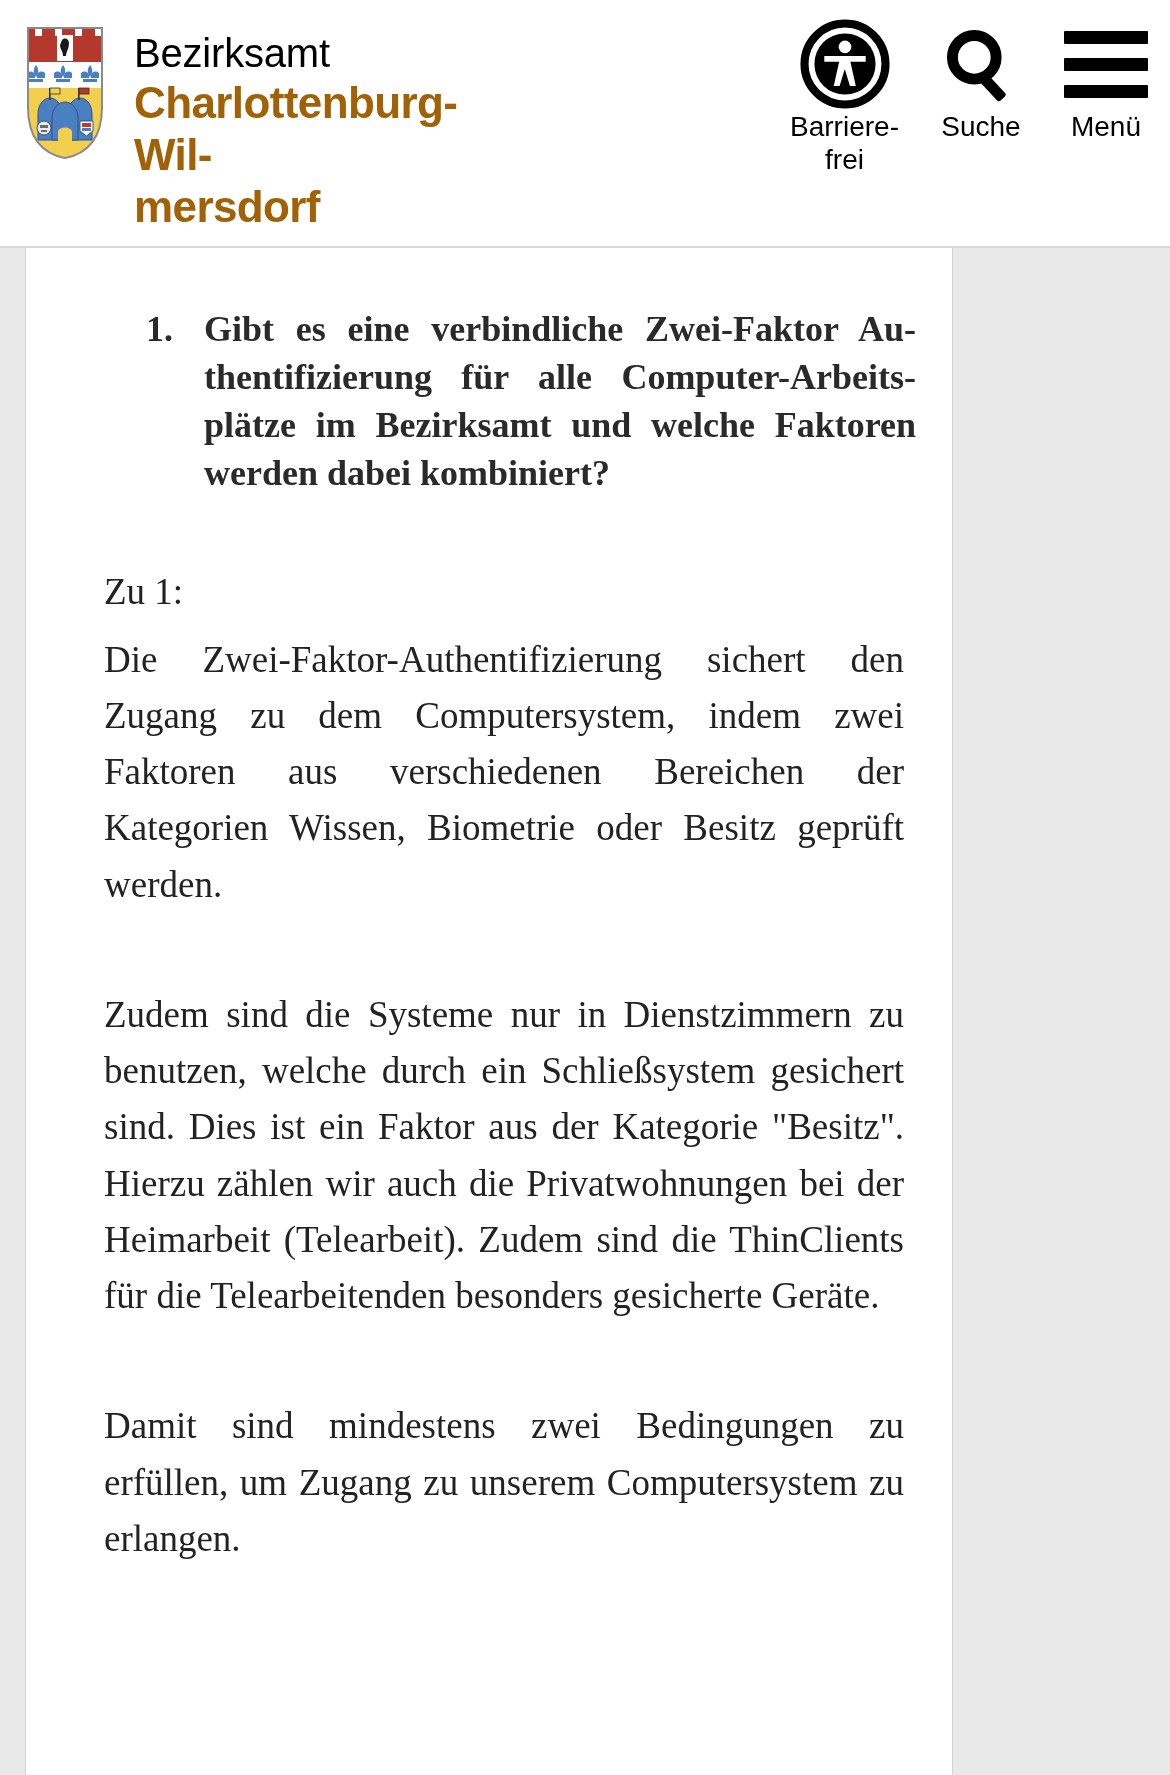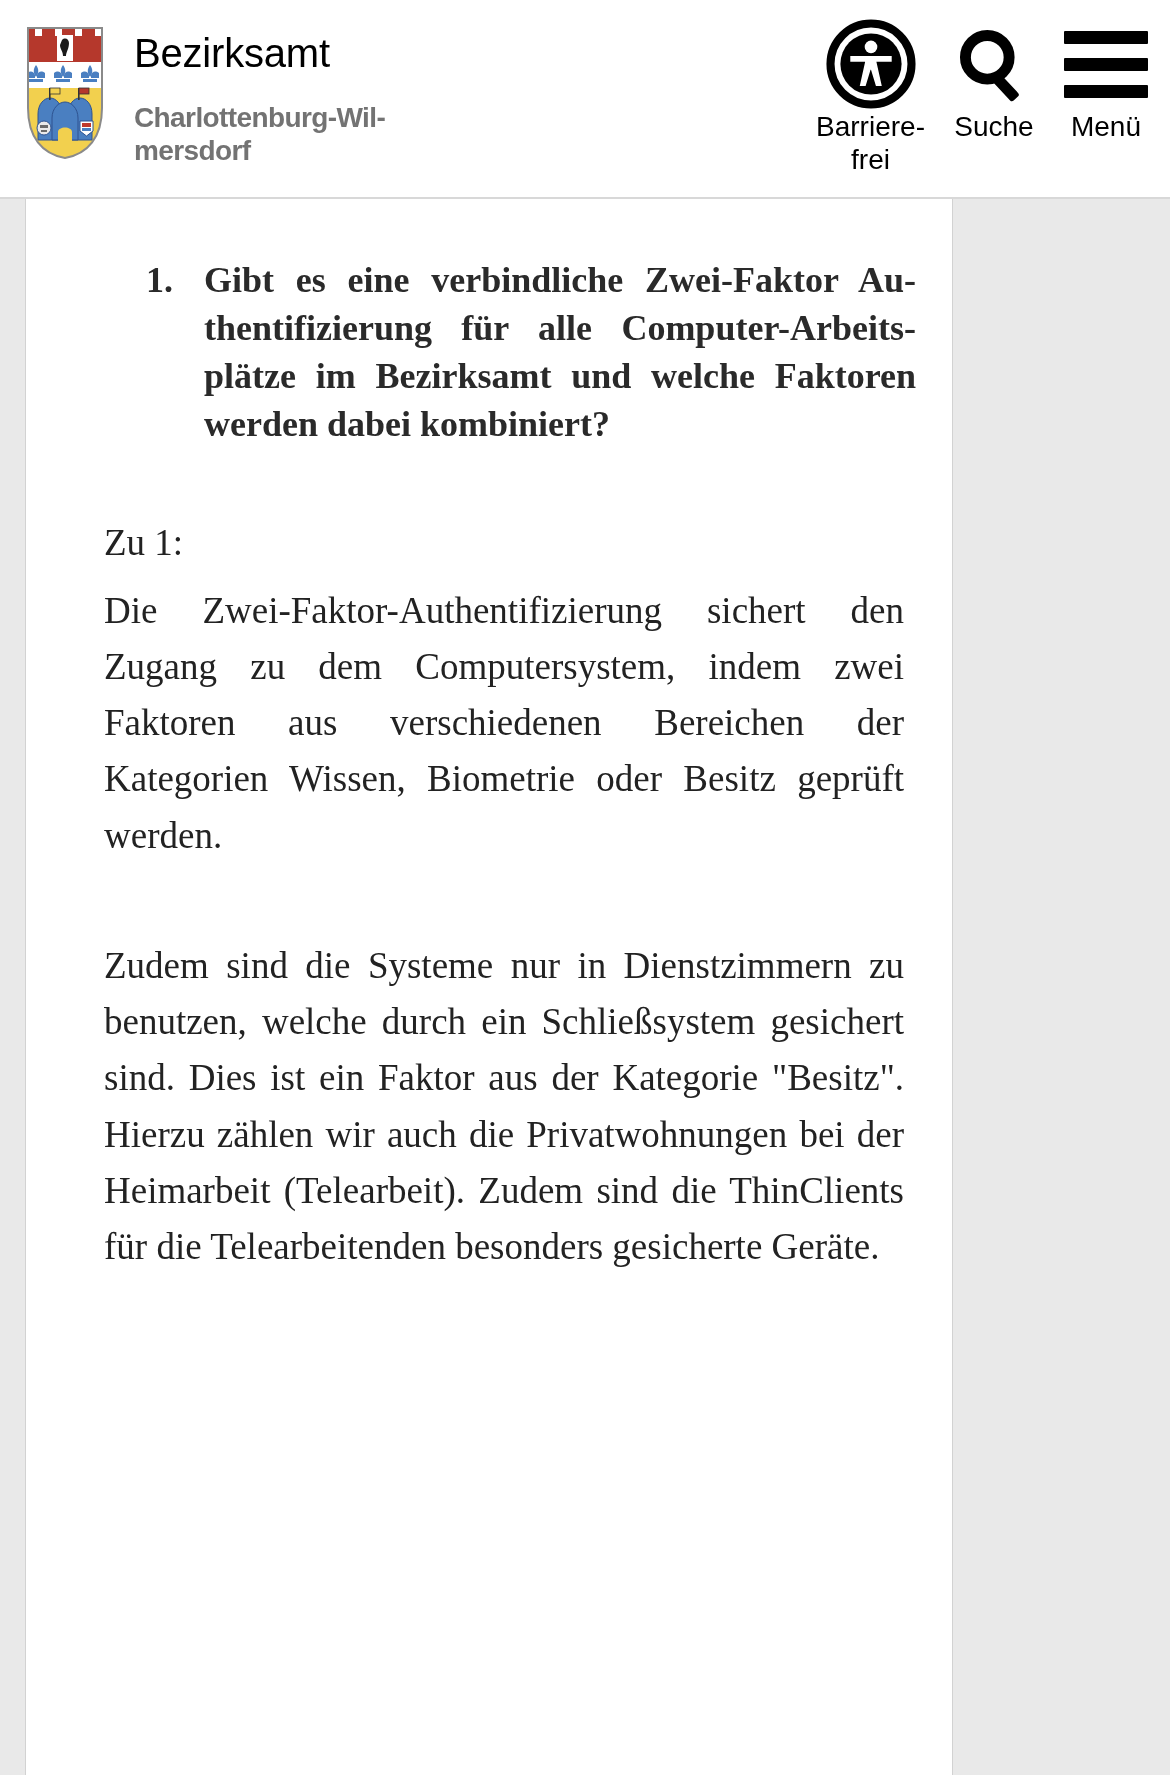--- a/index.html
+++ b/index.html
@@ -11,21 +11,21 @@
     width: 1170px; height: 1775px;
     font-family: "Liberation Sans", sans-serif;
     overflow: hidden;
     position: relative;
   }
 
   
   .site-header {
     position: relative;
     width: 1170px;
-    height: 199px;
+    height: 248px;
     background: #ffffff;
     border-bottom: 2px solid #d8d8d8;
     display: flex;
     align-items: flex-start;
   }
   .brand {
     display: flex;
     align-items: flex-start;
     padding: 22px 0 0 22px;
     flex: 0 0 auto;
@@ -41,35 +41,34 @@
     padding-top: 8px;
   }
   .brand-line1 {
     font-size: 40px;
     font-weight: 400;
     color: #000;
     letter-spacing: -0.2px;
     white-space: nowrap;
   }
   .brand-line2 {
-    font-size: 28px;
+    font-size: 44px;
     font-weight: 700;
-    color: #737373;
+    color: #a16207;
     letter-spacing: -0.6px;
     max-width: 400px;
-    margin-top: 24px;
   }
 
   .header-actions {
     position: absolute;
     right: 8px;
     top: 18px;
     display: flex;
     align-items: flex-start;
-    gap: 0px;
+    gap: 13px;
   }
   .hdr-btn {
     display: flex;
     flex-direction: column;
     align-items: center;
     justify-content: flex-start;
     text-decoration: none;
     color: #000;
     cursor: pointer;
     background: none;
@@ -320,17 +319,18 @@
 
         <p class="p">Die Zwei-Faktor-Authentifizierung sichert den Zugang zu dem Computersystem, indem zwei Faktoren aus verschiedenen Bereichen der Kategorien Wissen, Biometrie oder Besitz geprüft werden.</p>
 
         <div class="gap"></div>
 
 
         <p class="p">Zudem sind die Systeme nur in Dienstzimmern zu benutzen, welche durch ein Schließsystem gesichert sind. Dies ist ein Faktor aus der Kategorie "Besitz". Hierzu zählen wir auch die Privatwohnungen bei der Heimarbeit (Telearbeit). Zudem sind die ThinClients für die Telearbeitenden besonders gesicherte Geräte.</p>
 
         <div class="gap"></div>
 
+        <p class="p">Damit sind mindestens zwei Bedingungen zu erfüllen, um Zugang zu unserem Computersystem zu erlangen.</p>
       </div>
 
     </div>
   </div>
 </div>
 
 </body></html>

